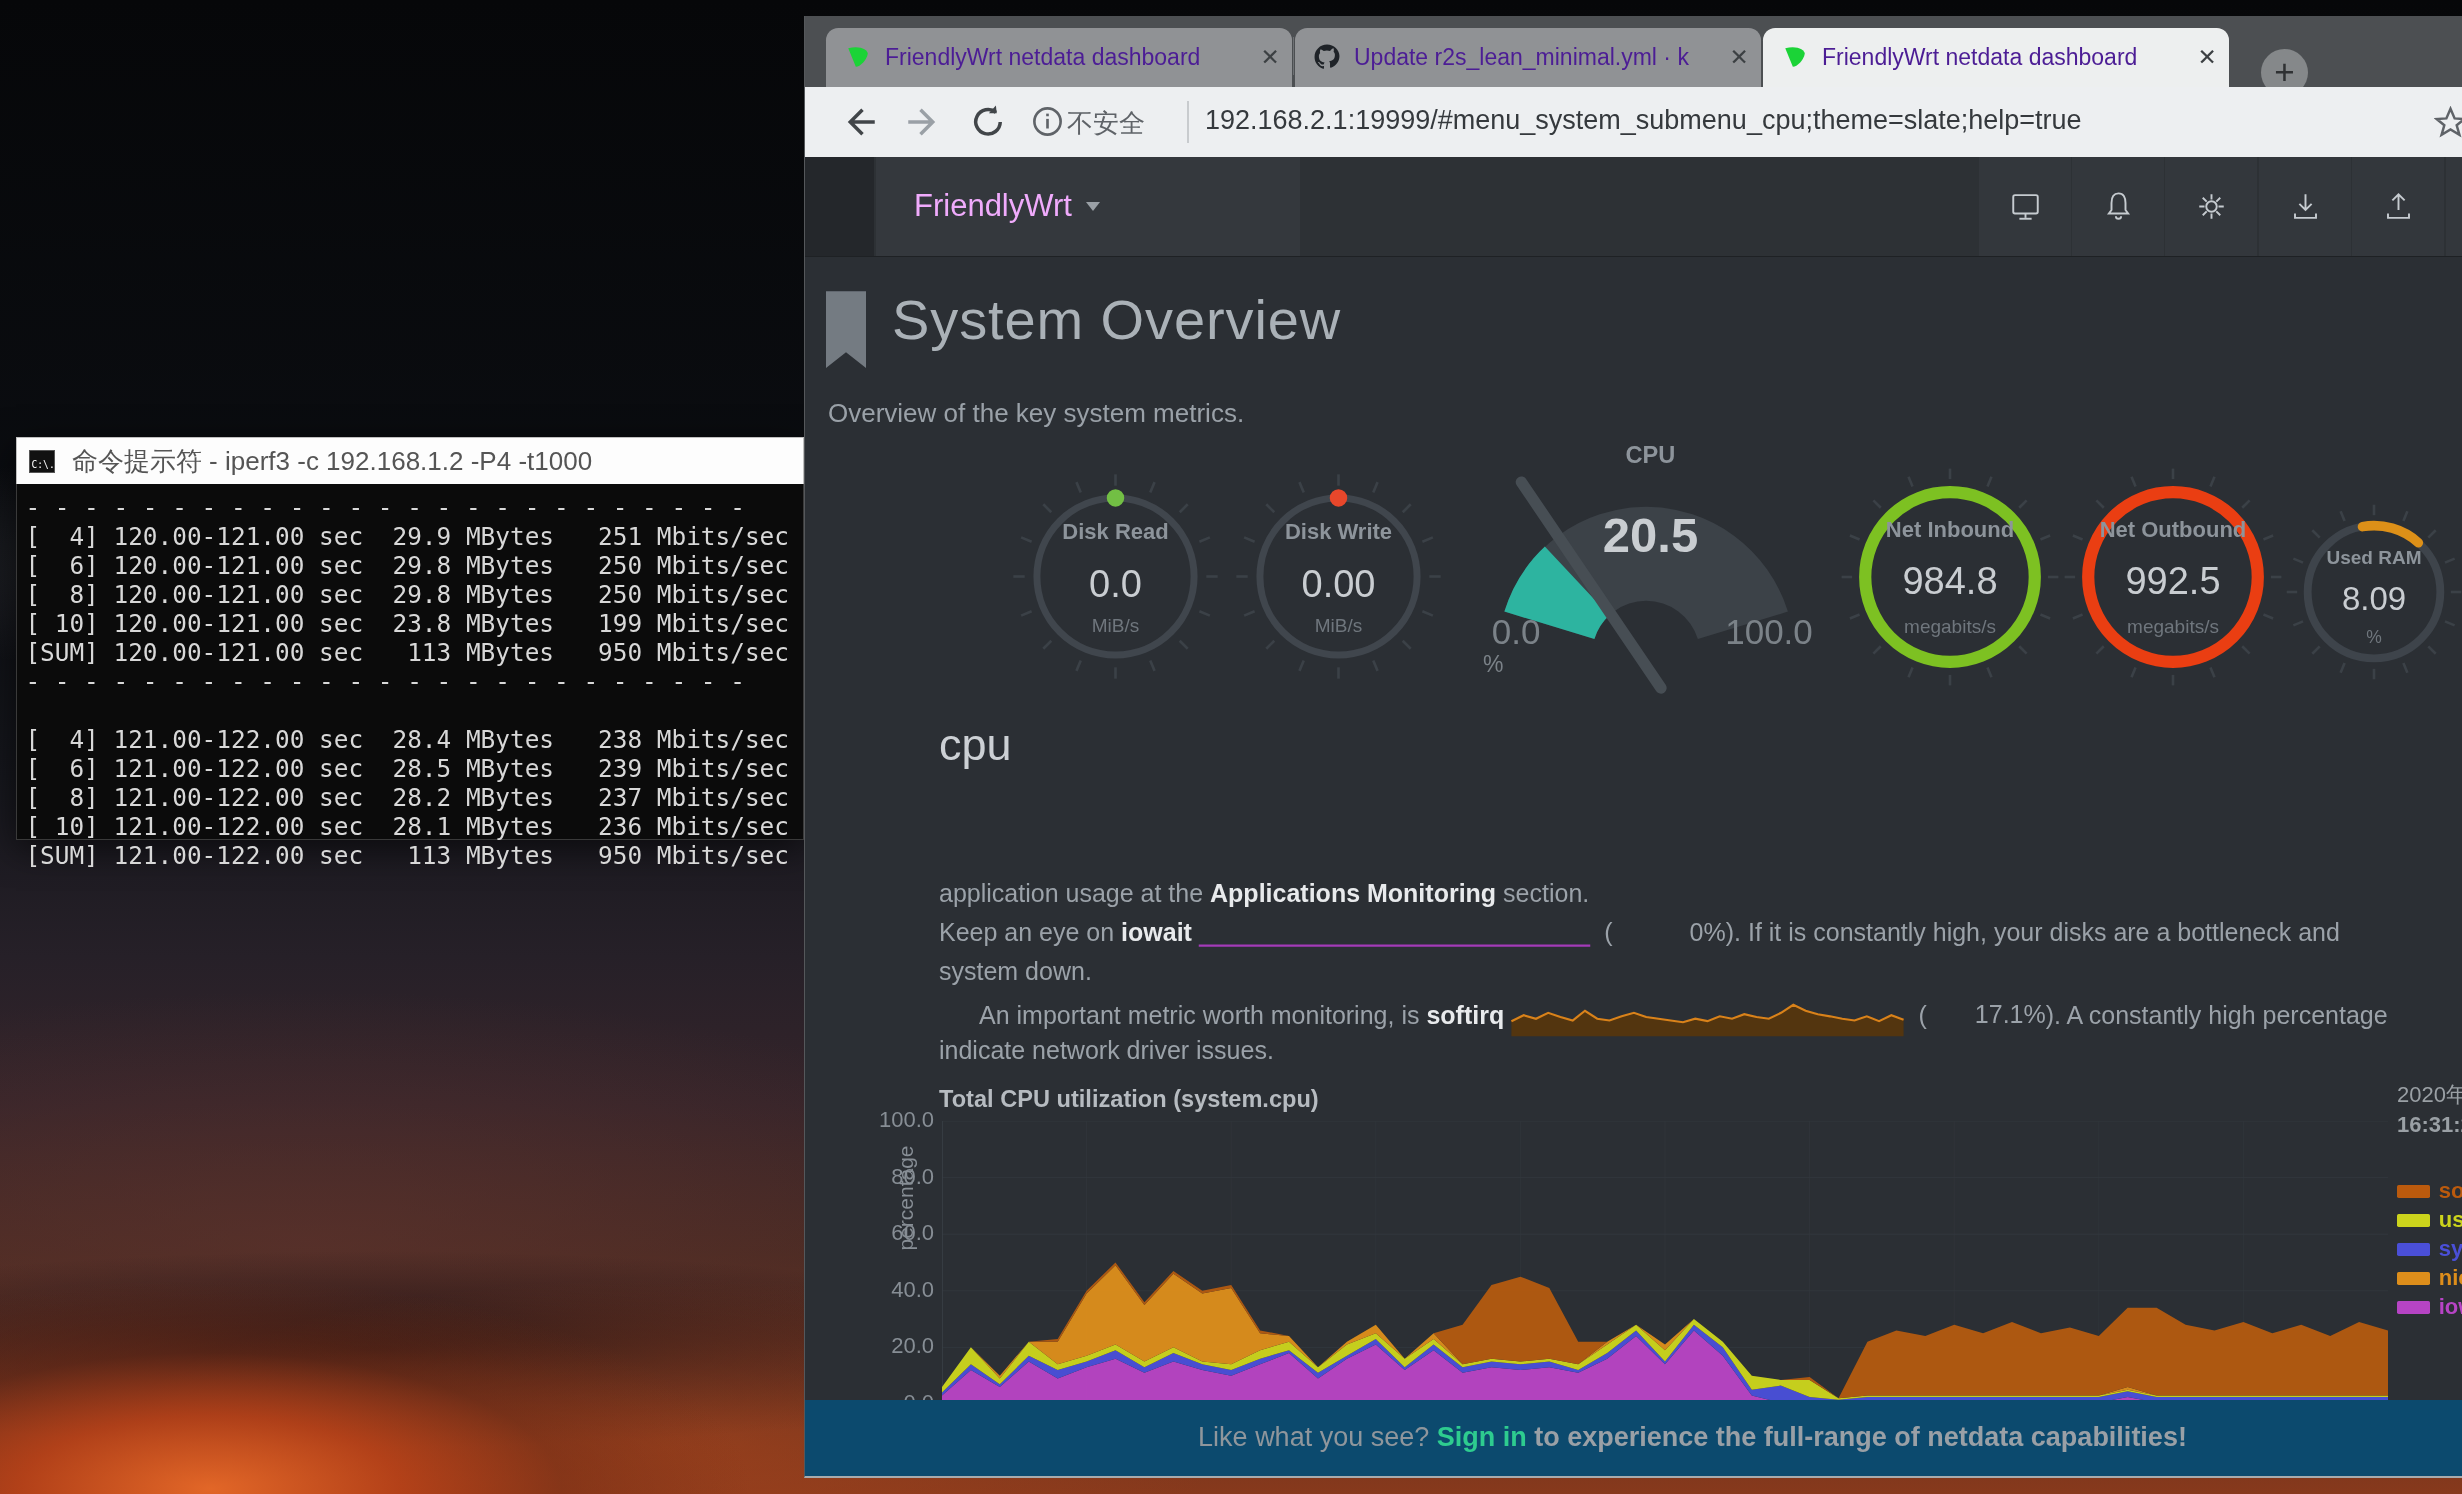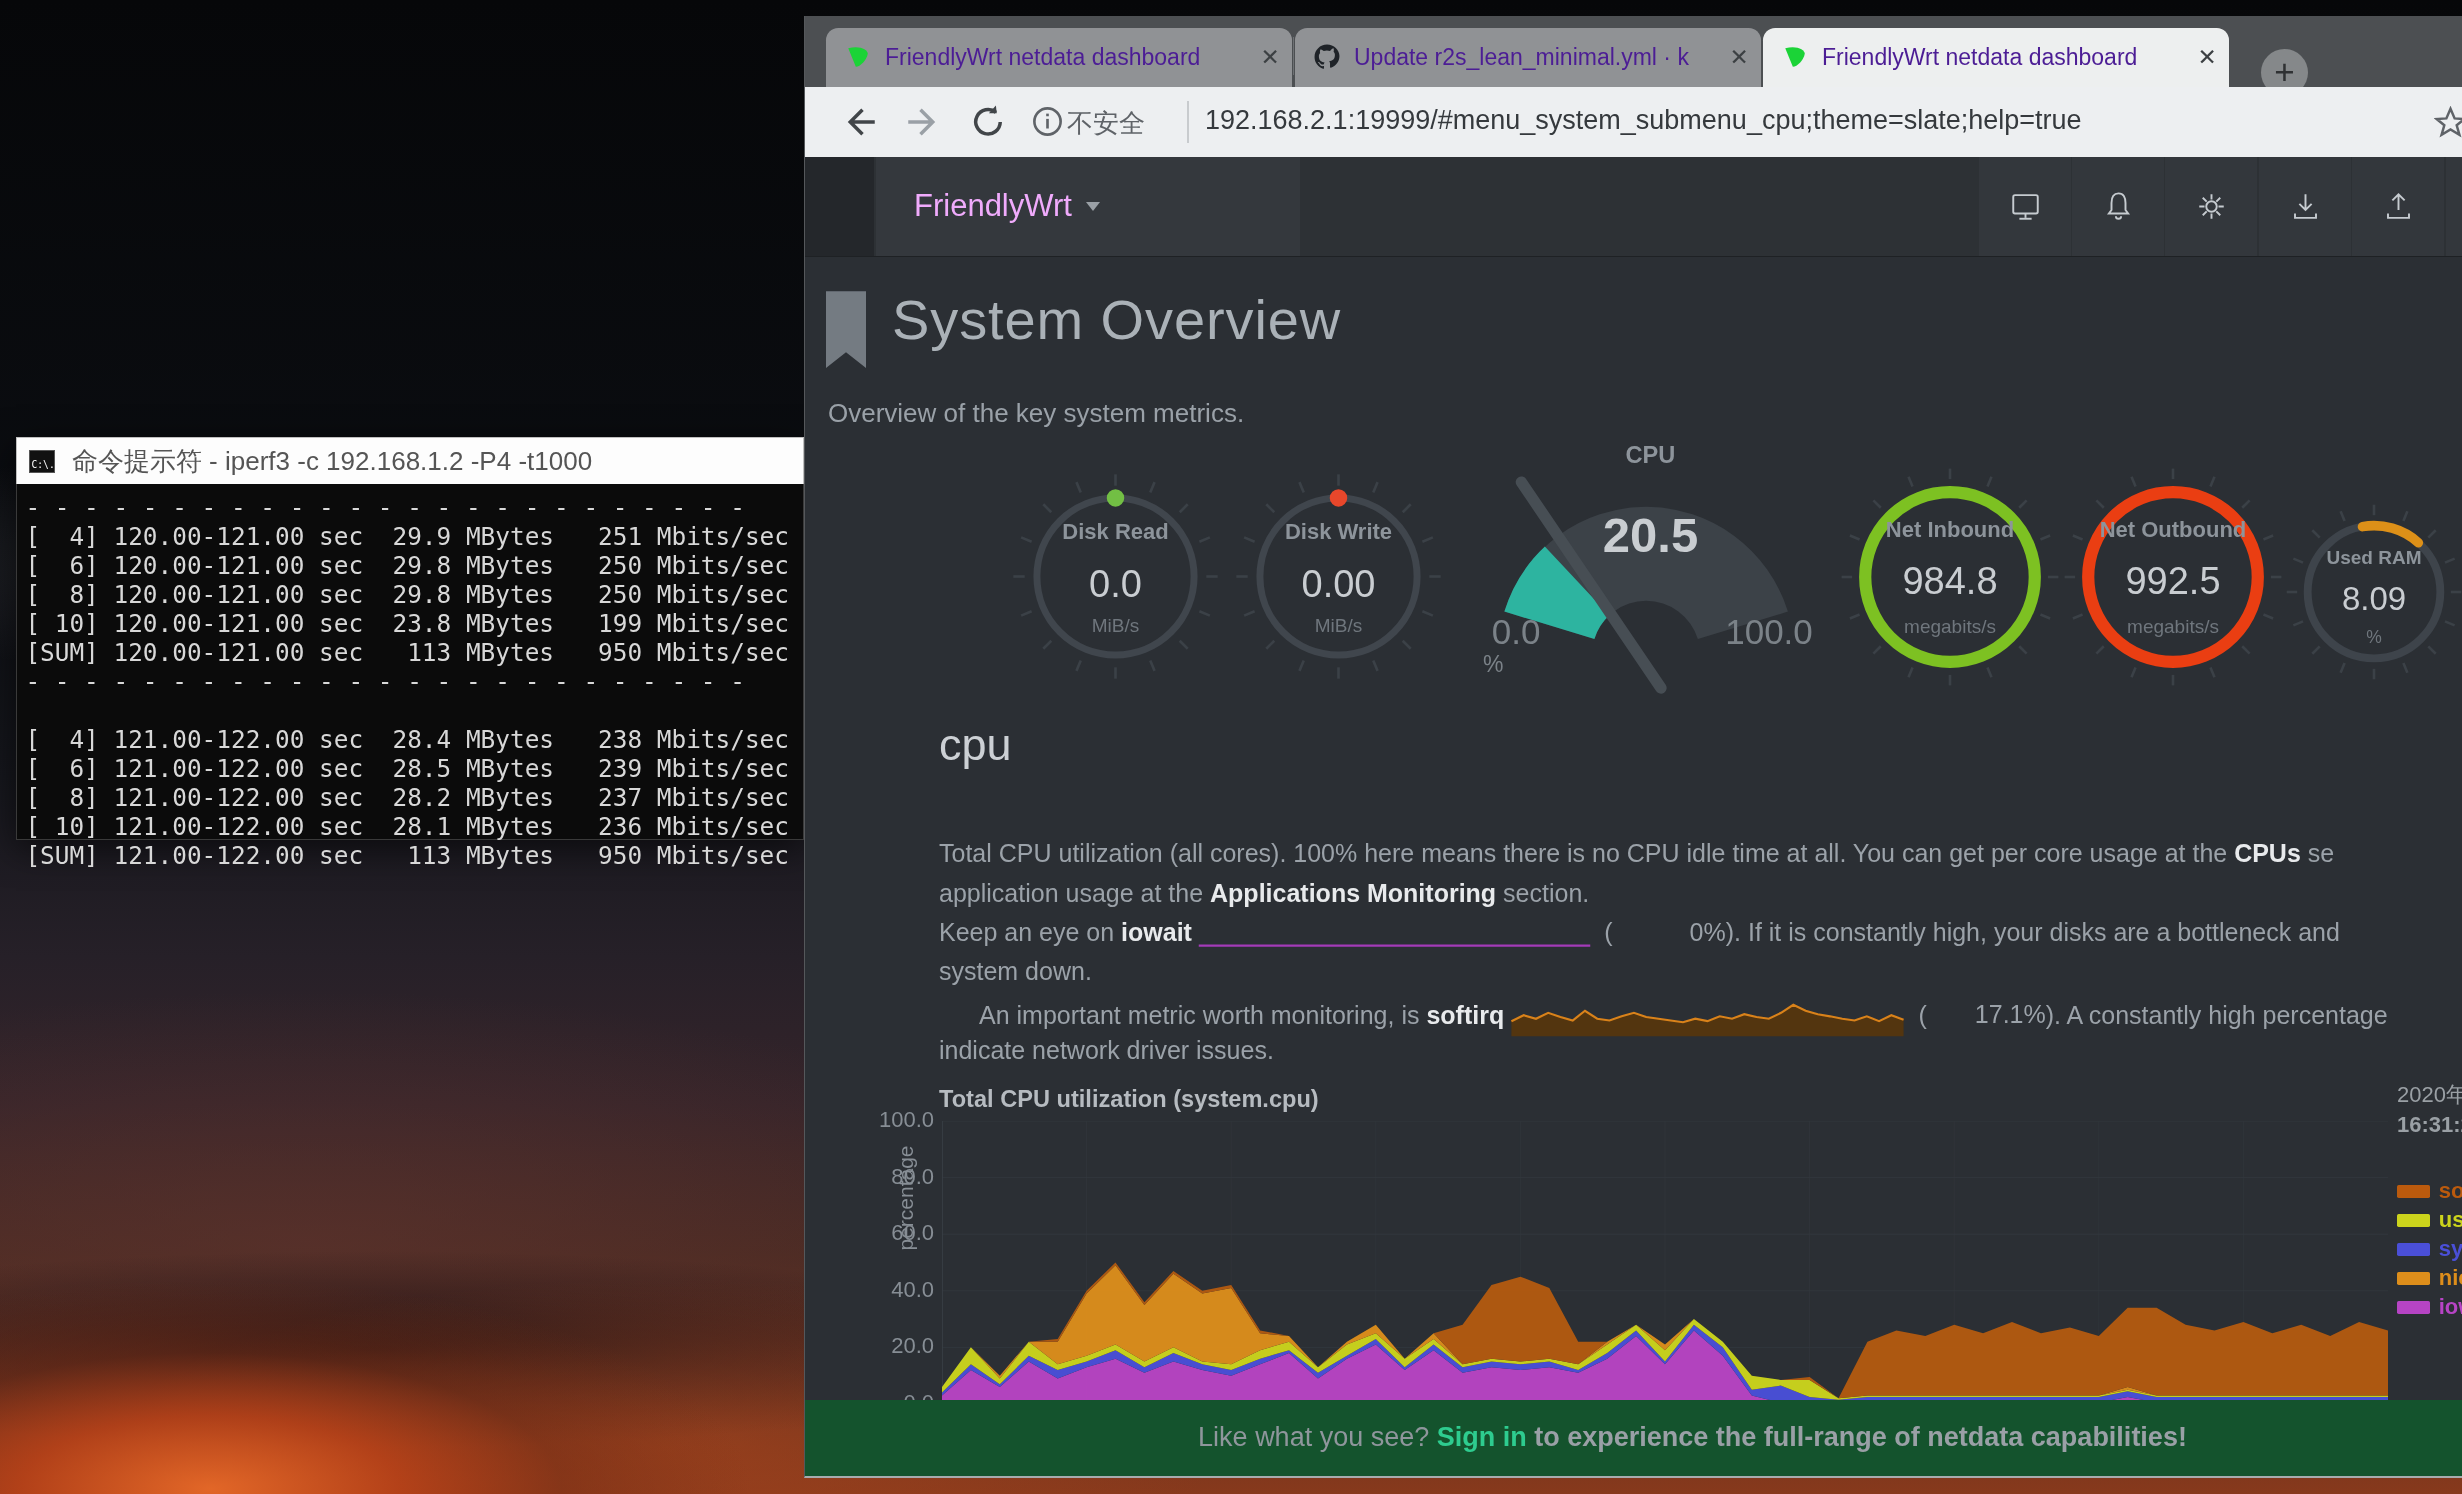--- a/index.html
+++ b/index.html
@@ -68,21 +68,21 @@
   #ch-date1{left:1592px;top:1064px;font-size:22px;color:#9aa0a5;white-space:nowrap;}
   #ch-date2{left:1592px;top:1096px;font-size:22px;font-weight:bold;color:#9aa0a5;white-space:nowrap;}
   .ytick{width:73px;left:56px;text-align:right;font-size:22px;color:#878e95;}
   #ylab{left:5.2px;top:1170px;font-size:21px;color:#878e95;transform:rotate(-90deg);transform-origin:center;width:192px;text-align:center;}
   #plotwrap{left:137px;top:1105px;width:1446px;height:283px;}
   #legend{left:1592px;top:1161px;}
   .leg-item{display:flex;align-items:center;height:29px;}
   .leg-sw{width:33px;height:13px;border-radius:1.7px;margin-right:8.7px;flex:none;}
   .leg-tx{font-size:22px;font-weight:bold;white-space:nowrap;}
   
-  #signin{left:0;top:1384px;width:100%;height:76px;background:#14532d;display:flex;align-items:center;justify-content:center;padding-left:117px;box-sizing:border-box;}
+  #signin{left:0;top:1384px;width:100%;height:76px;background:#0c4a6e;display:flex;align-items:center;justify-content:center;padding-left:117px;box-sizing:border-box;}
   #signin span{font-size:27px;white-space:pre;}
   .si-pre{color:#8f969c;}
   .si-link{color:#2ecc8f;font-weight:bold;}
   .si-suf{color:#9aa0a6;font-weight:bold;}
 </style>
 </head>
 <body>
 
 <div id="desktop" class="abs">
 
@@ -353,21 +353,20 @@
           </g>
         <circle cx="110" cy="110" r="76" stroke="#3e444b" stroke-width="9" fill="none"></circle>
         <path d="M96.8 35.1 A76 76 0 0 1 160.8 53.5" stroke="#dd9018" stroke-width="11" stroke-linecap="round" fill="none"></path>
       </svg>
       <div class="g-label" style="top:51px;font-size:19px;">Used RAM</div>
       <div class="g-value" style="top:84px;font-size:33px;">8.09</div>
       <div class="g-unit" style="top:131px;font-size:17.5px;">%</div>
     </div>
 
     <div id="cpu-h" class="abs">cpu</div>
-    <div class="abs para" style="top:823px;"><span>Total CPU utilization (all cores). 100% here means there is no CPU idle time at all. You can get per core usage at the </span><span class="b">CPUs</span><span> se</span></div>
     <div class="abs para" style="top:863px;"><span>application usage at the </span><span class="b">Applications Monitoring</span><span> section.</span></div>
     <div class="abs para" style="top:902px;"><span>Keep an eye on </span><span class="b">iowait</span><svg width="395" height="30" viewBox="0 0 452 34">
           <polyline points="2.0,30.4 30.0,30.4 58.0,30.3 86.0,30.4 114.0,30.4 142.0,30.4 170.0,30.4 198.0,30.3 226.0,30.4 254.0,30.4 282.0,30.4 310.0,30.4 338.0,30.3 366.0,30.4 394.0,30.4 422.0,30.4 450.0,30.4" fill="none" stroke="#a43bb8" stroke-width="2.5"></polyline>
         </svg><span> (</span><span style="padding-left: 77px;">0%</span><span>). If it is constantly high, your disks are a bottleneck and</span></div>
     <div class="abs para" style="top:941px;"><span>system down.</span></div>
     <div class="abs para" style="top:981px;margin-left:40px;"><span>An important metric worth monitoring, is </span><span class="b">softirq</span><svg width="397" height="40" viewBox="0 0 455 46">
           <polygon points="2,45 2.0,27.8 16.1,21.0 30.2,25.0 44.3,18.2 58.4,23.0 72.5,27.0 86.6,15.8 100.7,25.0 114.8,27.0 128.8,22.2 142.9,18.2 157.0,23.0 171.1,25.0 185.2,27.0 199.3,29.0 213.4,25.0 227.5,27.8 241.6,22.2 255.7,25.0 269.8,19.8 283.9,23.0 298.0,25.0 312.1,18.2 326.2,9.0 340.3,15.8 354.3,19.8 368.4,22.2 382.5,25.0 396.6,27.0 410.7,22.2 424.8,27.8 438.9,21.0 453.0,26.2 453,45" fill="#53350f"></polygon>
           <polyline points="2.0,27.8 16.1,21.0 30.2,25.0 44.3,18.2 58.4,23.0 72.5,27.0 86.6,15.8 100.7,25.0 114.8,27.0 128.8,22.2 142.9,18.2 157.0,23.0 171.1,25.0 185.2,27.0 199.3,29.0 213.4,25.0 227.5,27.8 241.6,22.2 255.7,25.0 269.8,19.8 283.9,23.0 298.0,25.0 312.1,18.2 326.2,9.0 340.3,15.8 354.3,19.8 368.4,22.2 382.5,25.0 396.6,27.0 410.7,22.2 424.8,27.8 438.9,21.0 453.0,26.2" fill="none" stroke="#d9821a" stroke-width="2.5"></polyline>
         </svg><span> (</span><span style="padding-left: 48px;">17.1%</span><span>). A constantly high percentage</span></div>
     <div class="abs para" style="top:1020px;"><span>indicate network driver issues.</span></div>

